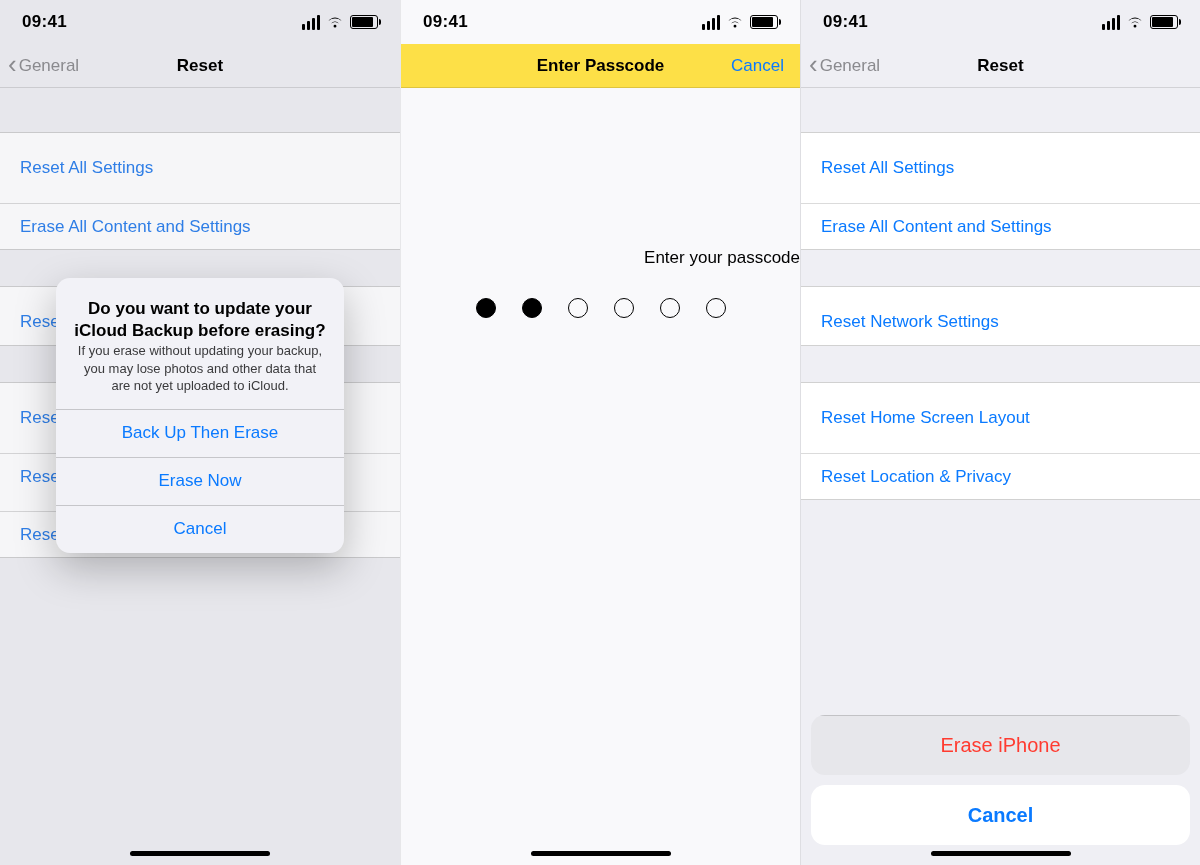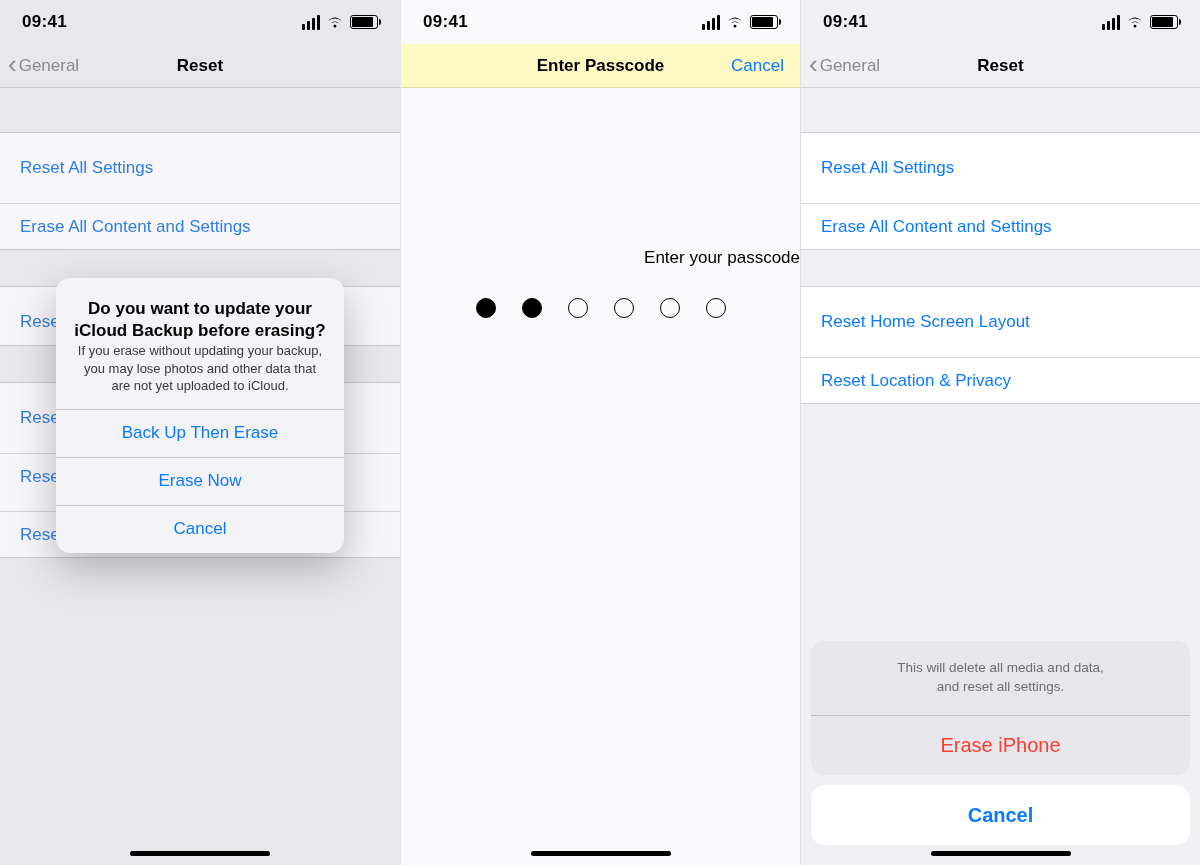--- a/index.html
+++ b/index.html
@@ -134,21 +134,21 @@
             <span></span>
           </div>
         <svg class="wifi" viewBox="0 0 20 14">
             <path d="M10 13.2a1.6 1.6 0 100-3.2 1.6 1.6 0 000 3.2zm-4.3-4.4l1.5-1.5a5 5 0 015.6 0l1.5 1.5a7 7 0 00-8.6 0zm-3-3l1.5-1.5a9.4 9.4 0 0111.6 0l1.5 1.5a11.4 11.4 0 00-14.6 0z" fill="#000"></path>
           </svg>
         <div class="batt">
             <div class="fill"></div>
           </div>
       </div>
     </div>
-    <div class="navbar" style="background:#fef9c3;">
+    <div class="navbar" style="background:#fde047;">
       <div class="title">Enter Passcode</div>
       <div class="action">Cancel</div>
     </div>
     <div class="passwrap">
       <div class="passlabel">Enter your passcode</div>
       <div class="dots">
         <div class="dot filled"></div>
         <div class="dot filled"></div>
         <div class="dot"></div>
         <div class="dot"></div>
@@ -183,29 +183,30 @@
           <span>General</span>
         </div>
       <div class="title">Reset</div>
     </div>
     <div class="content">
       <div class="group first">
         <div class="cell">Reset All Settings</div>
         <div class="cell">Erase All Content and Settings</div>
       </div>
       <div class="group">
+        <div class="cell">Reset Network Settings</div>
+      </div>
+      <div class="group">
         <div class="cell">Reset Home Screen Layout</div>
         <div class="cell">Reset Location &amp; Privacy</div>
       </div>
     </div>
 
     <div class="sheet">
       <div class="card">
-        <div class="msg" style="white-space:pre-line;">This will delete all media and data,
-and reset all settings.</div>
         <div class="sb danger">Erase iPhone</div>
       </div>
       <div class="cancelcard">Cancel</div>
     </div>
     <div class="homebar"></div>
   </div>
 
 </div>
 
 </body></html>

